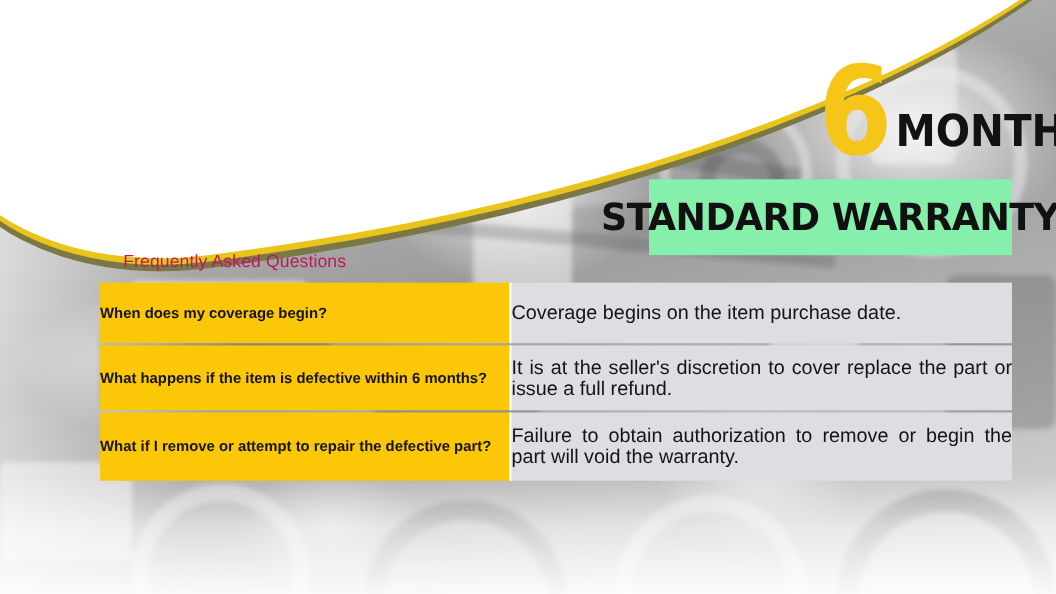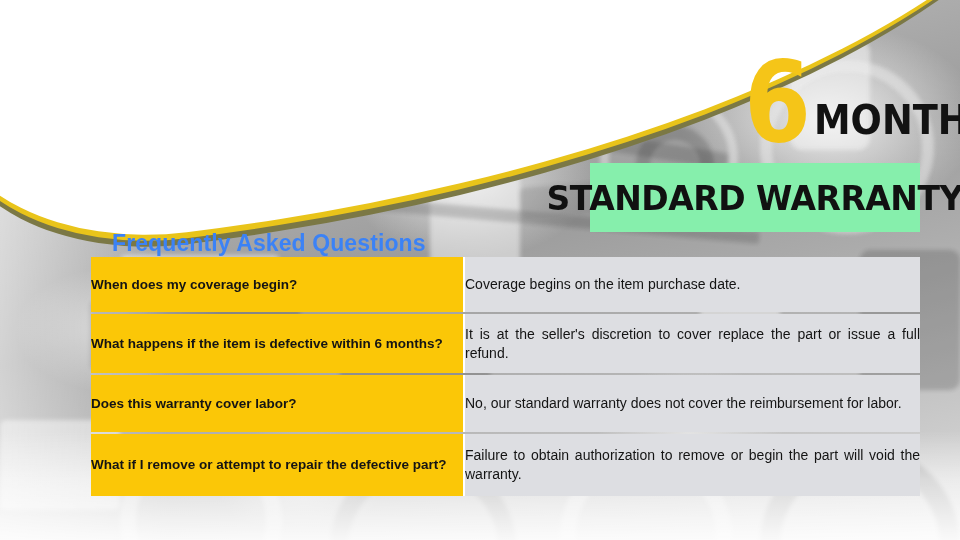--- a/index.html
+++ b/index.html
@@ -109,41 +109,41 @@
   .banner-text{
     font-family:"DejaVu Sans","Liberation Sans",sans-serif;
     font-weight:bold;font-size:34px;line-height:34px;
     color:#111111;letter-spacing:-0.5px;white-space:nowrap;
     transform:scaleX(.97);
   }
 
   
   .faq-heading{
     position:absolute;left:112px;top:230px;
-    font-size:23px;font-weight:bold;color:#3b82f6;
+    font-size:16px;font-weight:normal;color:#be185d;
     letter-spacing:.1px;
   }
 
   
   .faq-table{
     position:absolute;left:46px;top:255px;
     width:874px;
     border-collapse:separate;border-spacing:0 2px;padding-left:45px;
   }
   .faq-table td{vertical-align:middle;padding:0;}
   .q-cell{
     width:372px;
     background:#FBC707;
     padding:10px 14px 10px 12px;
     font-size:13.5px;font-weight:bold;line-height:18px;color:#141414;
   }
   .a-cell{
     background:#DDDEE2;
     padding:10px 14px 10px 14px;
-    font-size:14px;font-weight:normal;line-height:19px;color:#141414;
+    font-size:18px;font-weight:normal;line-height:19px;color:#141414;
     text-align:justify;
     border-left:2px solid #ffffff;
   }
   tr.r1 .q-cell,tr.r1 .a-cell{height:55px;}
   tr.r2 .q-cell,tr.r2 .a-cell{height:59px;}
   tr.r3 .q-cell,tr.r3 .a-cell{height:57px;}
   tr.r4 .q-cell,tr.r4 .a-cell{height:62px;}
 </style>
 </head>
 <body>
@@ -192,24 +192,20 @@
   <table class="faq-table">
     <tbody>
       <tr class="r1">
         <td class="q-cell">When does my coverage begin?</td>
         <td class="a-cell">Coverage begins on the item purchase date.</td>
       </tr>
       <tr class="r2">
         <td class="q-cell">What happens if the item is defective within 6 months?</td>
         <td class="a-cell">It is at the seller's discretion to cover replace the part or issue a full refund.</td>
       </tr>
-      <tr class="r3">
-        <td class="q-cell">Does this warranty cover labor?</td>
-        <td class="a-cell">No, our standard warranty does not cover the reimbursement for labor.</td>
-      </tr>
       <tr class="r4">
         <td class="q-cell">What if I remove or attempt to repair the defective part?</td>
         <td class="a-cell">Failure to obtain authorization to remove or begin the part will void the warranty.</td>
       </tr>
     </tbody>
   </table>
 
 </div>
 
 </body></html>

